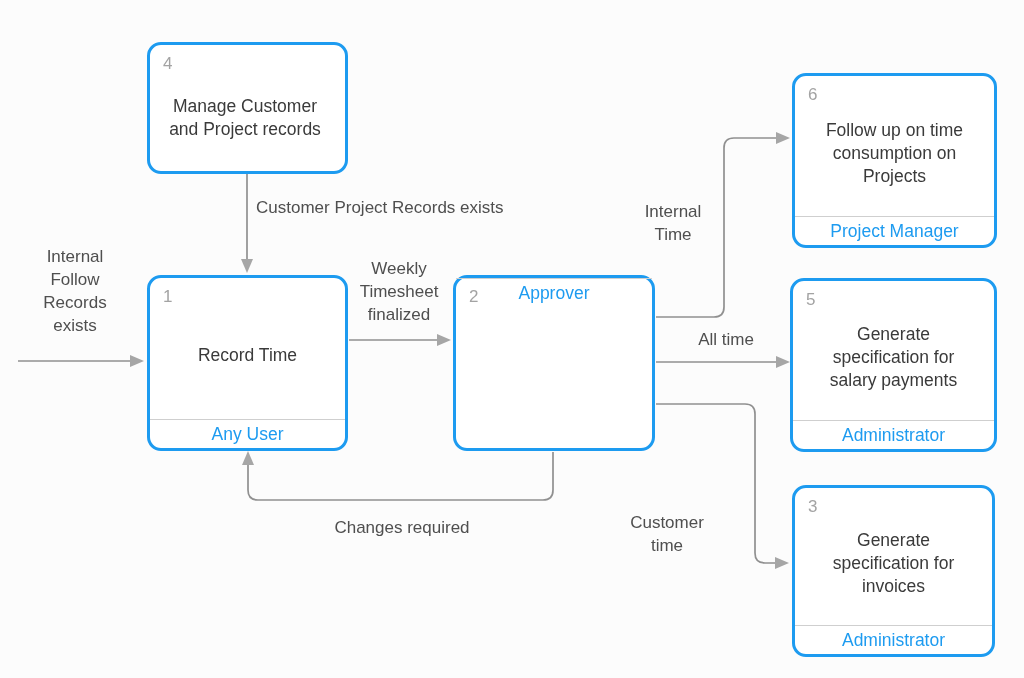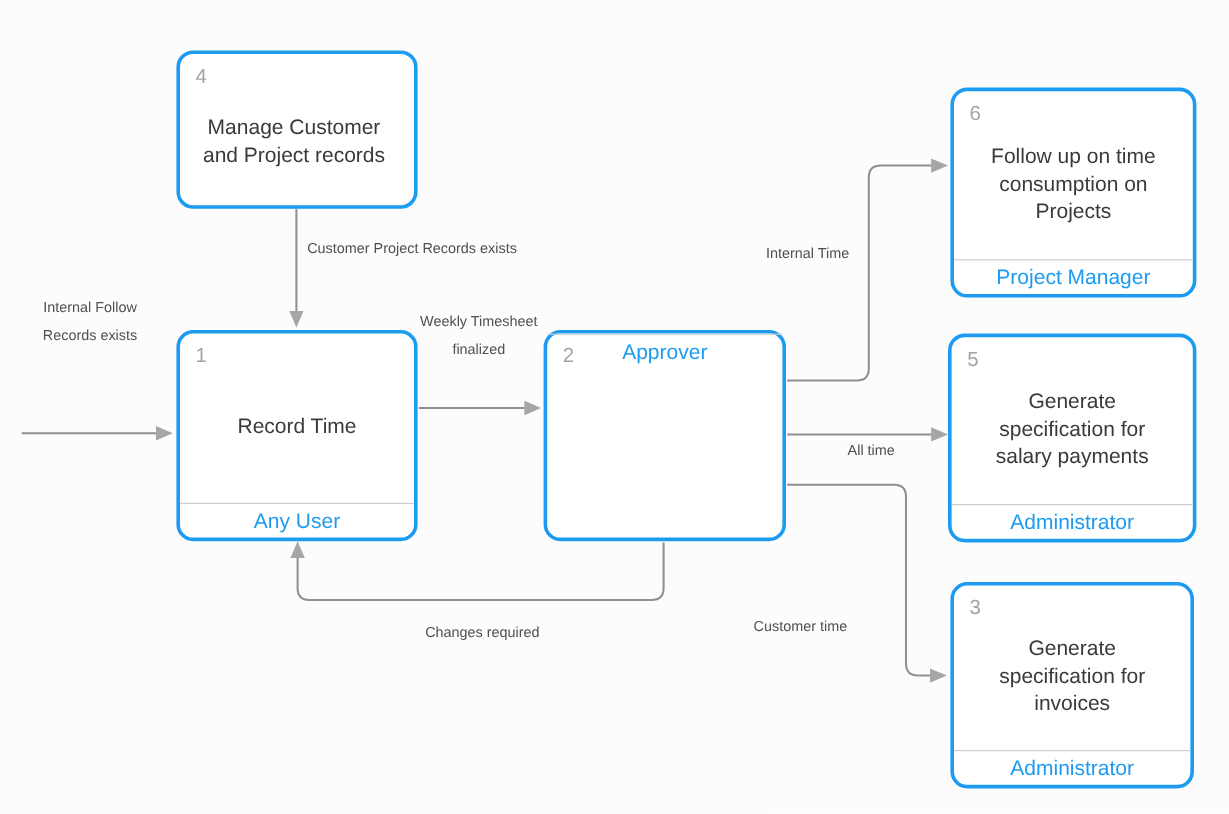--- a/index.html
+++ b/index.html
@@ -76,30 +76,30 @@
   #node-5 { left: 790px; top: 278px; width: 207px; height: 174px; }
   #node-3 { left: 792px; top: 485px; width: 203px; height: 172px; }
   #node-4 .title { max-width: 190px; padding-top: 24px; }
   #node-2 .title span { max-width: 150px; }
   #node-6 .title span { max-width: 165px; }
   #node-5 .title span { max-width: 165px; }
   #node-3 .title span { max-width: 165px; }
   
   .edge-label {
     position: absolute;
-    font-size: 12px;
+    font-size: 17px;
     line-height: 23px;
     color: var(--label);
     text-align: center;
   }
   #label-entry            { left: 25px;  top: 245px; width: 100px; }
   #label-customer-records { left: 256px; top: 196px; white-space: nowrap; text-align: left; }
   #label-weekly-timesheet { left: 346px; top: 257px; width: 106px; }
   #label-internal-time    { left: 633px; top: 200px; width: 80px; }
-  #label-all-time         { left: 685px; top: 328px; width: 82px; white-space: nowrap; margin-top: 36px; }
+  #label-all-time         { left: 685px; top: 328px; width: 82px; white-space: nowrap; }
   #label-customer-time    { left: 617px; top: 511px; width: 100px; }
   #label-changes-required { left: 322px; top: 516px; width: 160px; white-space: nowrap; }
 </style>
 </head>
 <body>
 
 <div class="canvas">
 
   <svg class="edges" width="1024" height="678" viewBox="0 0 1024 678">
     <defs>

